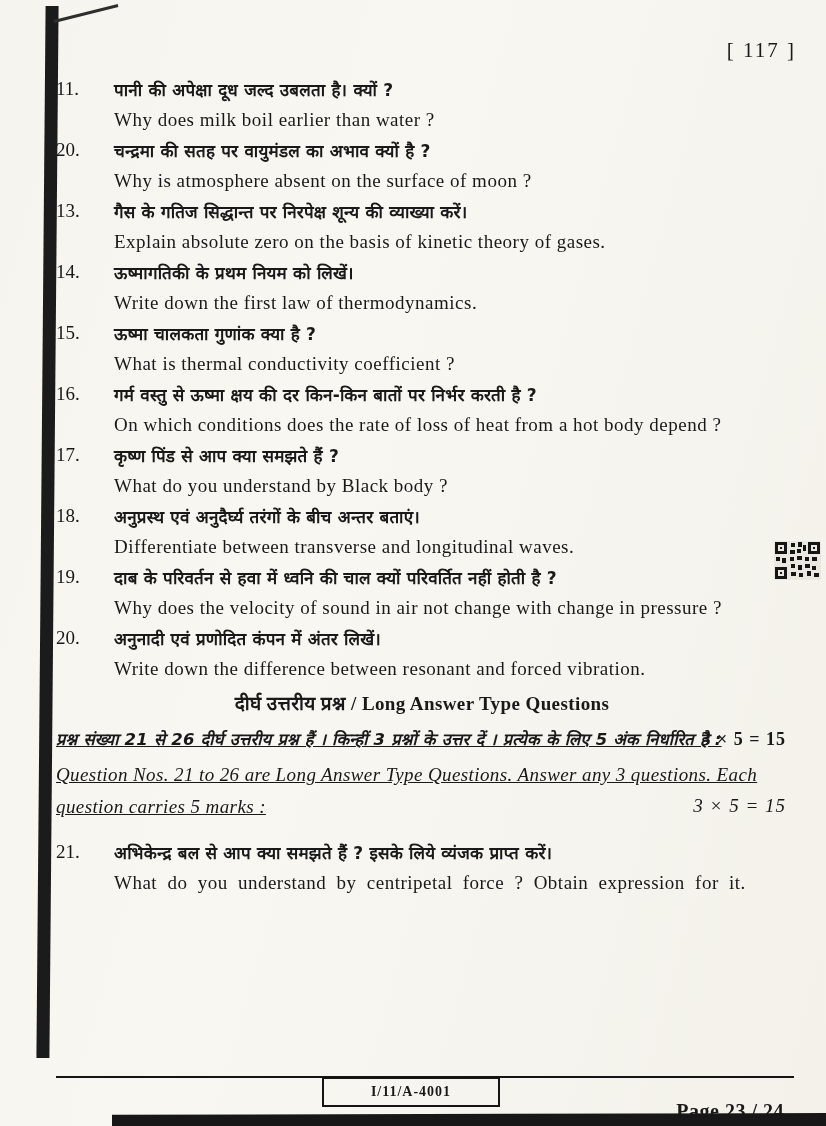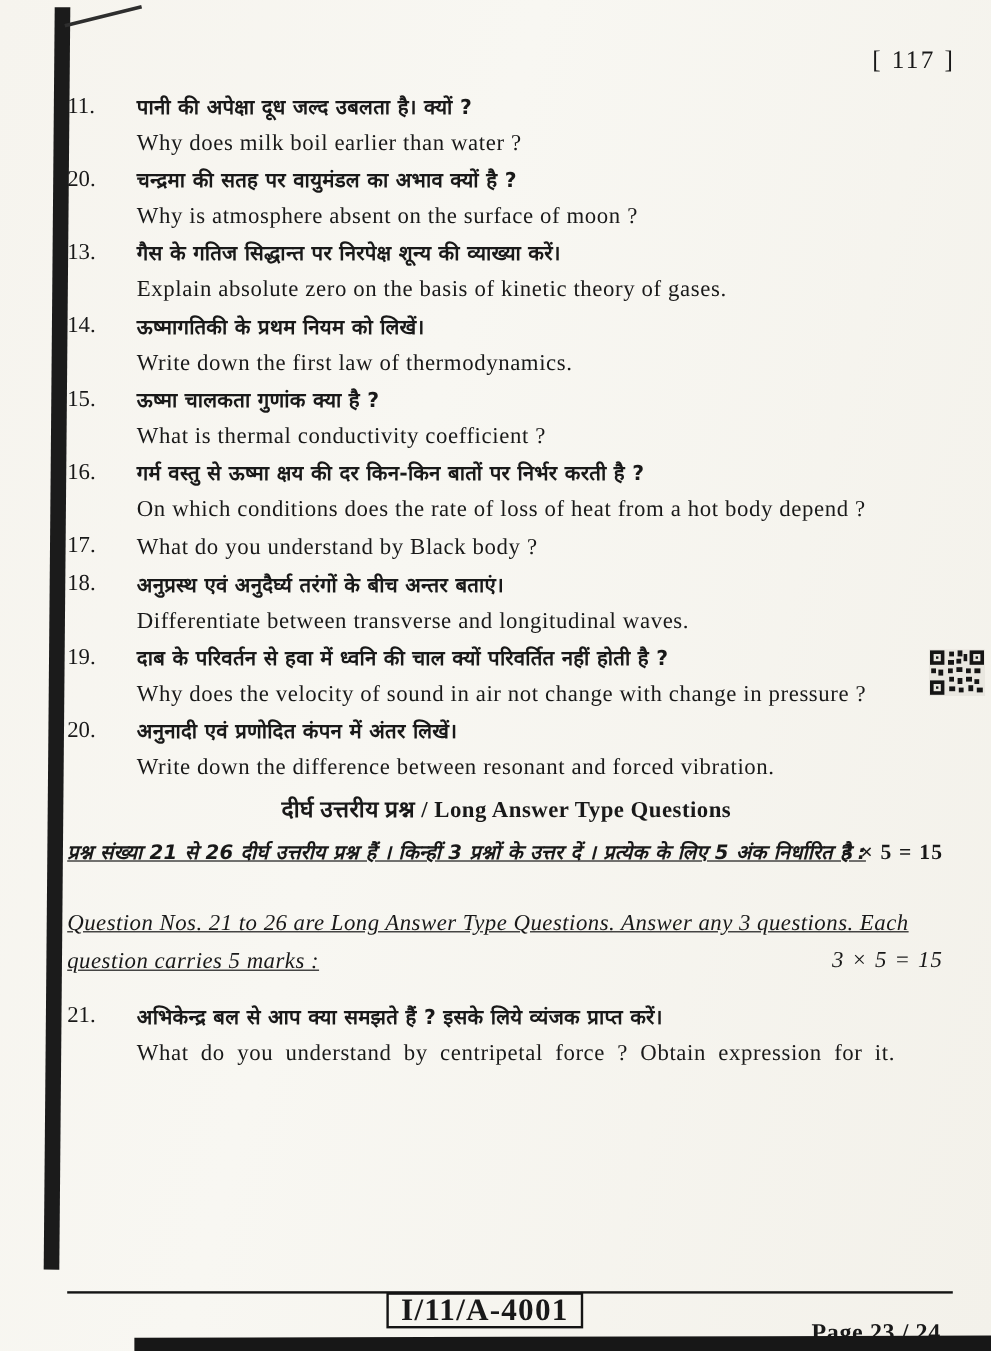--- a/index.html
+++ b/index.html
@@ -66,43 +66,43 @@
     text-decoration:underline;
   }
   .instr-hindi {
     font-family:"DejaVu Sans", sans-serif;
     font-size:16.5px; font-weight:700; font-style:italic;
     line-height:30px; letter-spacing:0.2px;
     padding-right:10px;
   }
   .instr-english {
     font-size:19px; font-style:italic; line-height:32px;
-    letter-spacing:0.4px; margin-top:28px;
+    letter-spacing:0.4px; margin-top:4px;
     padding-right:10px;
   }
   .marks {
     position:absolute; right:2px; bottom:1px;
     font-style:normal; font-weight:700;
     font-family:"Liberation Serif", serif;
     font-size:18px; letter-spacing:1px;
   }
   .instr-english .marks { font-style:italic; font-weight:400; font-size:19px; }
   .q-long { margin-top:16px; }
   .q-long .english { word-spacing:5px; }
   
   .footer-line {
     position:absolute; left:56px; top:1076px;
     width:738px; height:2px; background:#141414;
   }
   .footer-code-box {
     position:absolute; left:322px; top:1077px;
-    width:164px; height:30px;
+    width:178px; height:30px;
     border:2px solid #141414;
     display:flex; align-items:center; justify-content:center;
-    font-size:26px; font-weight:700; letter-spacing:1px;
+    font-size:14px; font-weight:700; letter-spacing:1px;
     background:transparent;
   }
   .footer-page {
     position:absolute; right:42px; top:1080px;
     font-size:20px; font-weight:700; letter-spacing:0.5px;margin-top:20px;
   }
   .qr {
     position:absolute; right:5px; top:541px;
     width:47px; height:39px;
   }
@@ -163,20 +163,21 @@
       <span class="qnum">16.</span>
       <div class="qbody">
         <div class="hindi">गर्म वस्तु से ऊष्मा क्षय की दर किन-किन बातों पर निर्भर करती है ?</div>
         <div class="english">On which conditions does the rate of loss of heat from a hot body depend ?</div>
       </div>
     </div>
 
     <div class="q">
       <span class="qnum">17.</span>
       <div class="qbody">
+        <div class="hindi">कृष्ण पिंड से आप क्या समझते हैं ?</div>
         <div class="english">What do you understand by Black body ?</div>
       </div>
     </div>
 
     <div class="q">
       <span class="qnum">18.</span>
       <div class="qbody">
         <div class="hindi">अनुप्रस्थ एवं अनुदैर्घ्य तरंगों के बीच अन्तर बताएं।</div>
         <div class="english">Differentiate between transverse and longitudinal waves.</div>
       </div>

